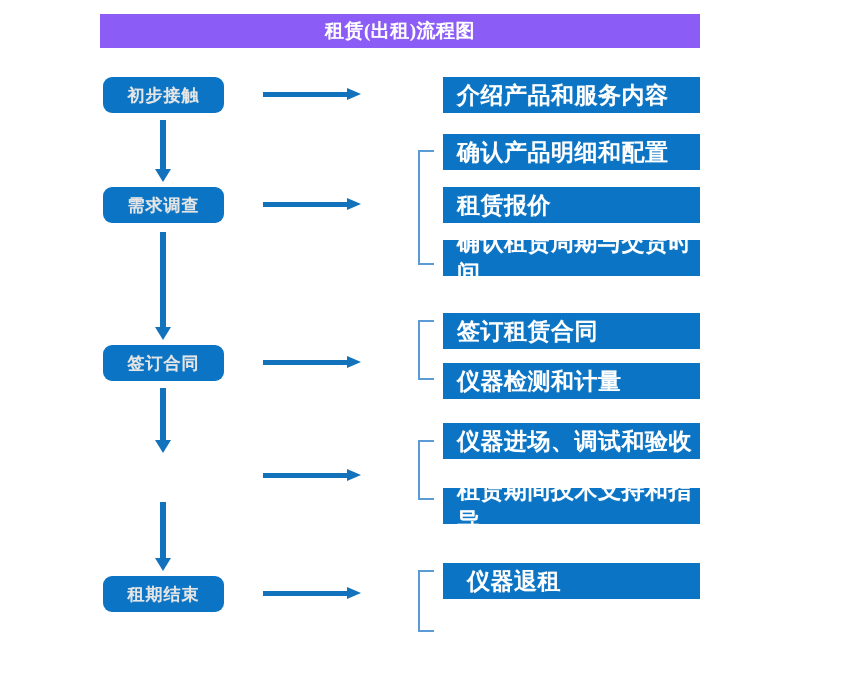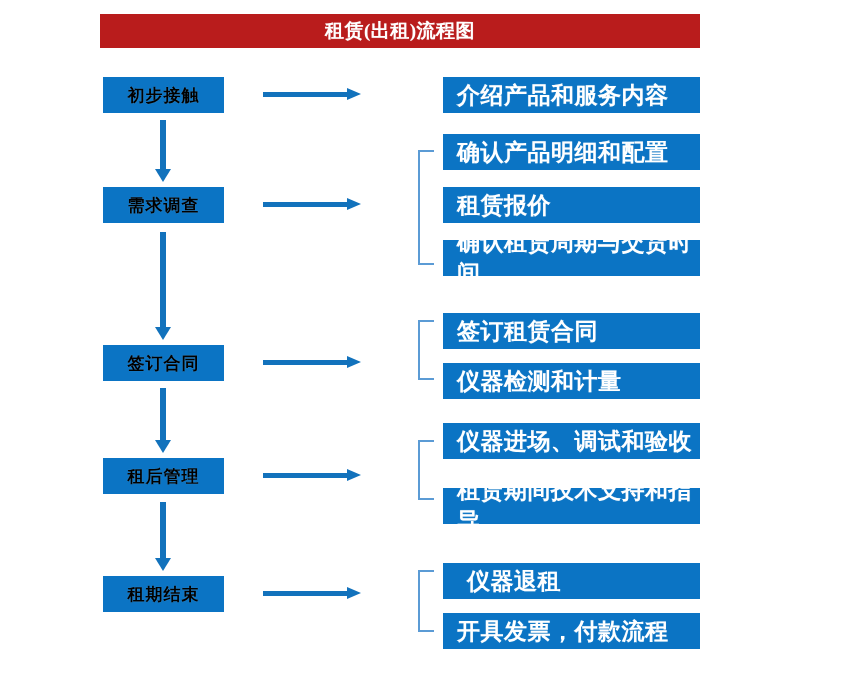--- a/index.html
+++ b/index.html
@@ -19,46 +19,47 @@
     height: 688px;
   }
 
   
   .title-bar {
     position: absolute;
     left: 100px;
     top: 14px;
     width: 600px;
     height: 34px;
-    background: #b91c1c;
+    background: #8b5cf6;
     color: #ffffff;
     font-size: 19px;
     font-weight: bold;
     display: flex;
     align-items: center;
     justify-content: center;
     letter-spacing: 0.5px;
     text-shadow: 0 0 1px rgba(255,255,255,0.35);
   }
 
   
   .stage-box {
     position: absolute;
     left: 103px;
     width: 121px;
     height: 36px;
     background: #0B74C4;
-    color: #000000;
+    color: #e5e5e5;
     font-size: 17px;
     font-weight: bold;
     display: flex;
     align-items: center;
     justify-content: center;
     letter-spacing: 1px;
     text-shadow: 0 0 1px rgba(255,255,255,0.3);
+    border-radius: 9px;
   }
 
   
   .detail-box {
     position: absolute;
     left: 443px;
     width: 257px;
     height: 36px;
     background: #0B74C4;
     color: #ffffff;
@@ -135,21 +136,20 @@
 </head>
 <body>
 
 <div id="canvas">
 
   <div class="title-bar">租赁(出租)流程图</div>
 
   <div class="stage-box" style="top:77px;">初步接触</div>
   <div class="stage-box" style="top:187px;">需求调查</div>
   <div class="stage-box" style="top:345px;">签订合同</div>
-  <div class="stage-box" style="top:458px;">租后管理</div>
   <div class="stage-box" style="top:576px;">租期结束</div>
 
   <div class="v-arrow" style="left:155px; top:120px; height:62px;">
     <div class="shaft" style="height:49px;"></div>
     <div class="head"></div>
   </div>
   <div class="v-arrow" style="left:155px; top:232px; height:108px;">
     <div class="shaft" style="height:95px;"></div>
     <div class="head"></div>
   </div>
@@ -190,15 +190,14 @@
 
   <div class="detail-box" style="top:77px;">介绍产品和服务内容</div>
   <div class="detail-box" style="top:134px;font-family:Liberation Serif, serif;">确认产品明细和配置</div>
   <div class="detail-box" style="top:187px;">租赁报价</div>
   <div class="detail-box" style="top:240px;">确认租赁周期与交货时间</div>
   <div class="detail-box" style="top:313px;">签订租赁合同</div>
   <div class="detail-box" style="top:363px;">仪器检测和计量</div>
   <div class="detail-box" style="top:423px;">仪器进场、调试和验收</div>
   <div class="detail-box" style="top:488px;">租赁期间技术支持和指导</div>
   <div class="detail-box" style="top:563px;padding-left:24px;">仪器退租</div>
-  <div class="detail-box" style="top:613px;">开具发票，付款流程</div>
 
 </div>
 
 </body></html>

